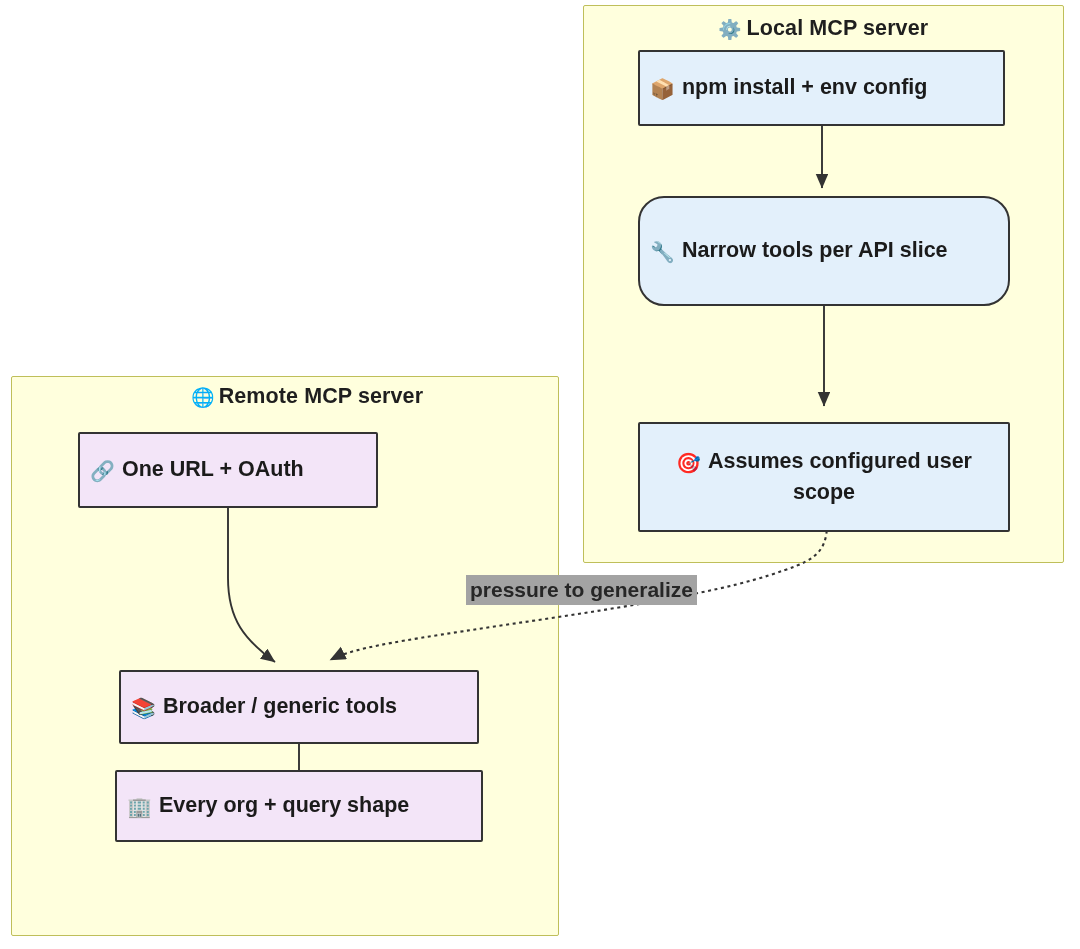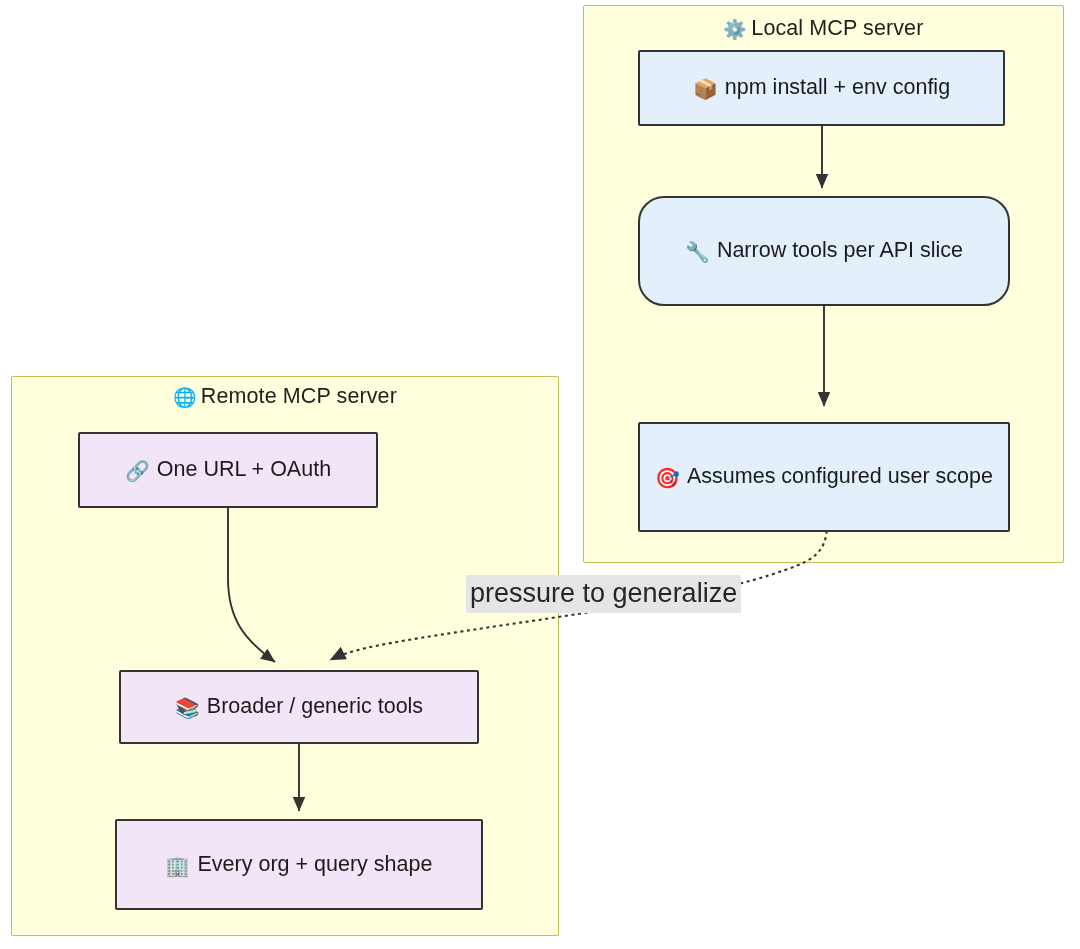--- a/index.html
+++ b/index.html
@@ -15,20 +15,21 @@
     overflow: hidden;
     font-family: "Liberation Sans", "DejaVu Sans", sans-serif;
   }
 
   #diagram {
     position: absolute;
     left: 0;
     top: 0;
     width: 1080px;
     height: 949px;
+    font-weight: bold;
   }
 
   
   .subgraph {
     position: absolute;
     background: #ffffdd;
     border: 1.6px solid #bfbf5a;
     border-radius: 2px;
     box-sizing: border-box;
   }
@@ -45,52 +46,51 @@
   .subgraph-title .emo {
     font-size: 19px;
     margin-right: 4px;
     vertical-align: -1px;
   }
 
   #subgraph-local { left: 583px; top: 5px; width: 481px; height: 558px; }
   #subgraph-remote { left: 11px; top: 376px; width: 548px; height: 560px; }
 
   #title-local { top: 16px; }
-  #title-remote { top: 384px; }
+  #title-remote { top: 384px; padding-left: 22px; }
 
   
   .node {
     position: absolute;
     box-sizing: border-box;
     border: 2.2px solid #333333;
     border-radius: 2px;
     display: flex;
     align-items: center;
-    justify-content: center;
     text-align: center;
     font-size: 21.5px;
     line-height: 1.42;
     color: #1b1b1b;
     padding: 4px 10px;
   }
   .node.blue { background: #e3f0fb; }
   .node.purple { background: #f3e5f8; }
   .node .emo {
     font-size: 20px;
     margin-right: 7px;
     vertical-align: -2px;
   }
   .node .label { display: inline; }
 
   #node-npm       { left: 638px; top: 50px;  width: 367px; height: 76px; }
   #node-narrow    { left: 638px; top: 196px; width: 372px; height: 110px; border-radius: 26px; }
   #node-assumes   { left: 638px; top: 422px; width: 372px; height: 110px; }
   #node-oneurl    { left: 78px;  top: 432px; width: 300px; height: 76px; }
   #node-broader   { left: 119px; top: 670px; width: 360px; height: 74px; }
-  #node-everyorg  { left: 115px; top: 819px; width: 368px; height: 91px; }
+  #node-everyorg  { left: 115px; top: 770px; width: 368px; height: 72px; }
 
   
   #edges {
     position: absolute;
     left: 0; top: 0;
     width: 1080px; height: 949px;
     pointer-events: none;
   }
   .edge-path {
     fill: none;
@@ -98,23 +98,23 @@
     stroke-width: 1.9px;
   }
   .edge-path.dotted {
     stroke-dasharray: 3 3.6;
     stroke-width: 2.1px;
   }
 
   
   .edge-label {
     position: absolute;
-    background: #e5e5e5;
+    background: #a3a3a3;
     color: #262626;
-    font-size: 27px;
+    font-size: 21px;
     line-height: 1.25;
     padding: 2px 4px;
     white-space: nowrap;
   }
   #edge-label-pressure { left: 466px; top: 575px; }
 </style>
 </head>
 <body>
 
 <div id="diagram">

